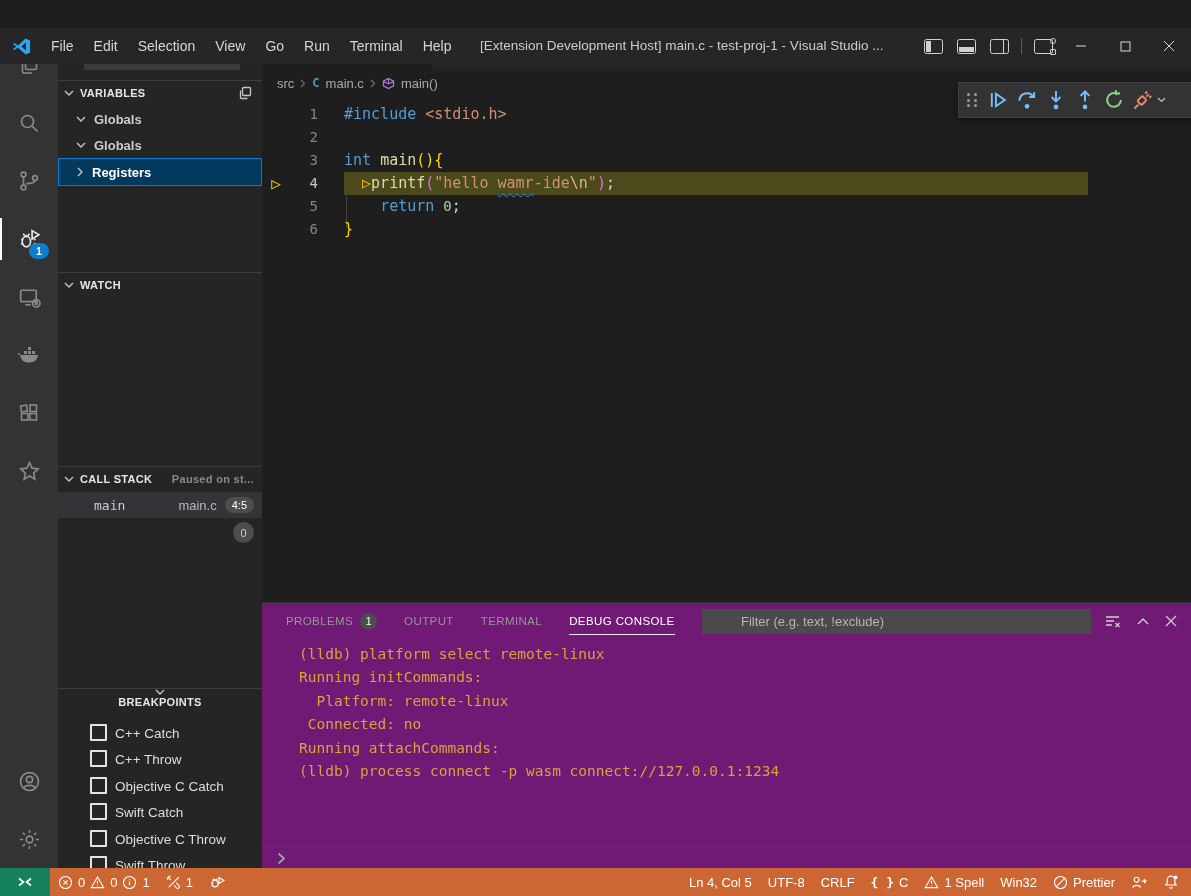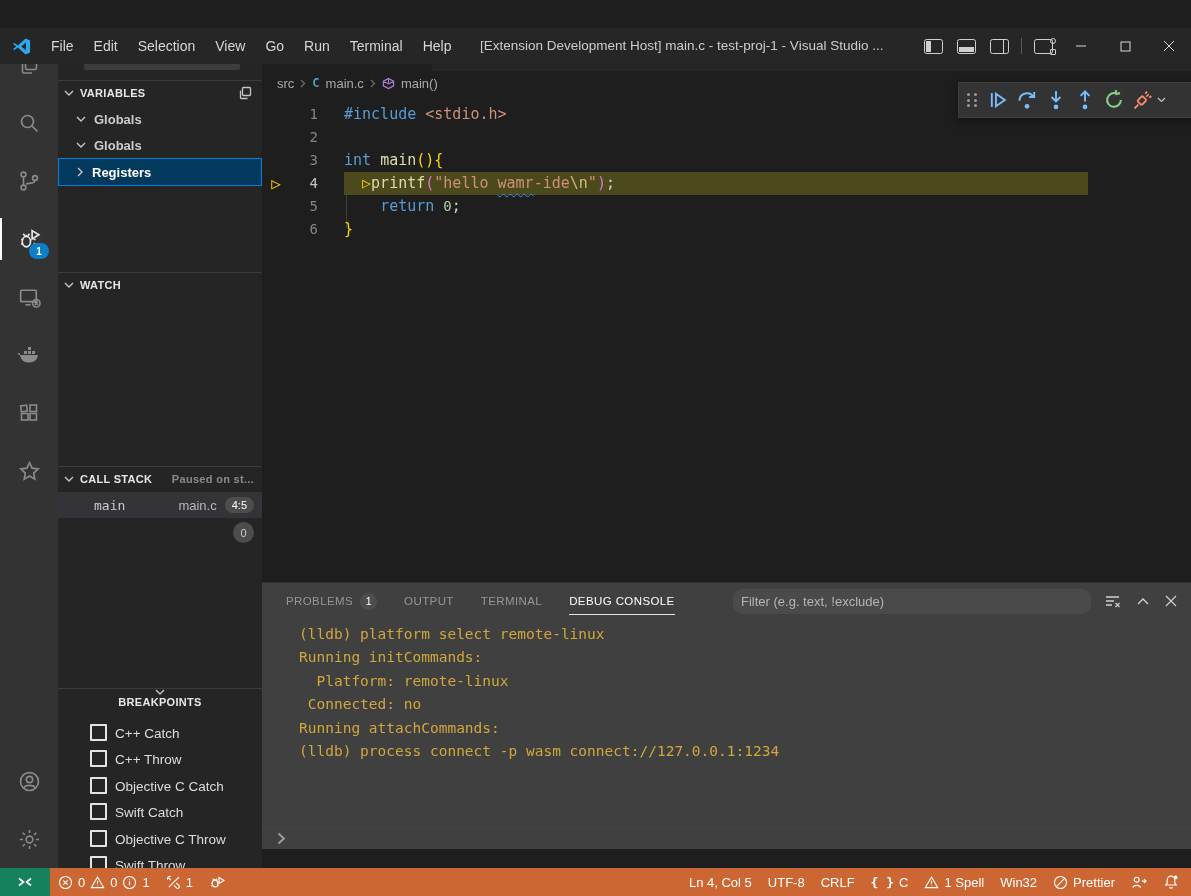--- a/index.html
+++ b/index.html
@@ -90,31 +90,31 @@
   .tok.dbgmark{color:#ffcc00;}
   .tok.spell{text-decoration:underline wavy #3b8eea 1px;text-underline-offset:5px;}
   .indent-guide{position:absolute;left:84px;top:87px;width:1px;height:46px;background:#404040;z-index:1;}
   .dbg-toolbar{position:absolute;left:696px;top:46px;width:230px;height:34px;background:#333333;
     border:1px solid #3e3e3e;box-shadow:0 2px 8px rgba(0,0,0,.45);display:flex;align-items:center;
     gap:7px;padding:0 8px;z-index:10;}
   .grip{display:grid;grid-template-columns:4px 4px;grid-gap:2.5px;margin-right:2px;}
   .grip i{width:3px;height:3px;background:#9a9a9a;border-radius:50%;}
 
   
-  .panel{position:absolute;left:262px;top:582px;width:929px;height:266px;background:#404040;
+  .panel{position:absolute;left:262px;top:602px;width:929px;height:266px;background:#701a75;
     border-top:1px solid #333333;z-index:20;}
   .panel-tabs{position:absolute;top:0;left:0;height:36px;display:flex;align-items:center;gap:27px;padding-left:24px;}
   .ptab{position:relative;height:36px;display:flex;align-items:center;gap:7px;font-size:11.5px;
     letter-spacing:.4px;color:#969696;}
   .ptab.active{color:#ffffff;}
   .ptab.active::after{content:"";position:absolute;left:0;right:0;bottom:4px;height:1px;background:#e7e7e7;}
   .pbadge{background:#4d4d4d;color:#ffffff;border-radius:50%;width:17px;height:17px;display:grid;
     place-items:center;font-size:10.5px;letter-spacing:0;}
   .filter-box{position:absolute;top:6px;right:100px;width:358px;height:25px;background:#4a4a4a;
-    border-radius:9px;display:flex;align-items:center;}
+    border-radius:0;display:flex;align-items:center;padding-left:31px;}
   .filter-box input{background:transparent;border:none;outline:none;color:#e0e0e0;font-size:13px;
     padding:0 8px;width:100%;font-family:"Liberation Sans",sans-serif;}
   .filter-box input::placeholder{color:#b5b5b5;}
   .panel-actions{position:absolute;top:0;right:14px;height:36px;display:flex;align-items:center;gap:16px;color:#d0d0d0;}
   .console{position:absolute;top:40px;left:0;right:0;bottom:22px;padding-left:37px;overflow:hidden;}
   .console-line{font-family:"DejaVu Sans Mono",monospace;font-size:14.5px;line-height:23.4px;
     color:#d1a73c;white-space:pre;}
   .repl{position:absolute;left:0;right:0;bottom:0;height:21px;border-top:1px solid #454545;
     display:flex;align-items:center;padding-left:15px;color:#9f9f9f;}
 

